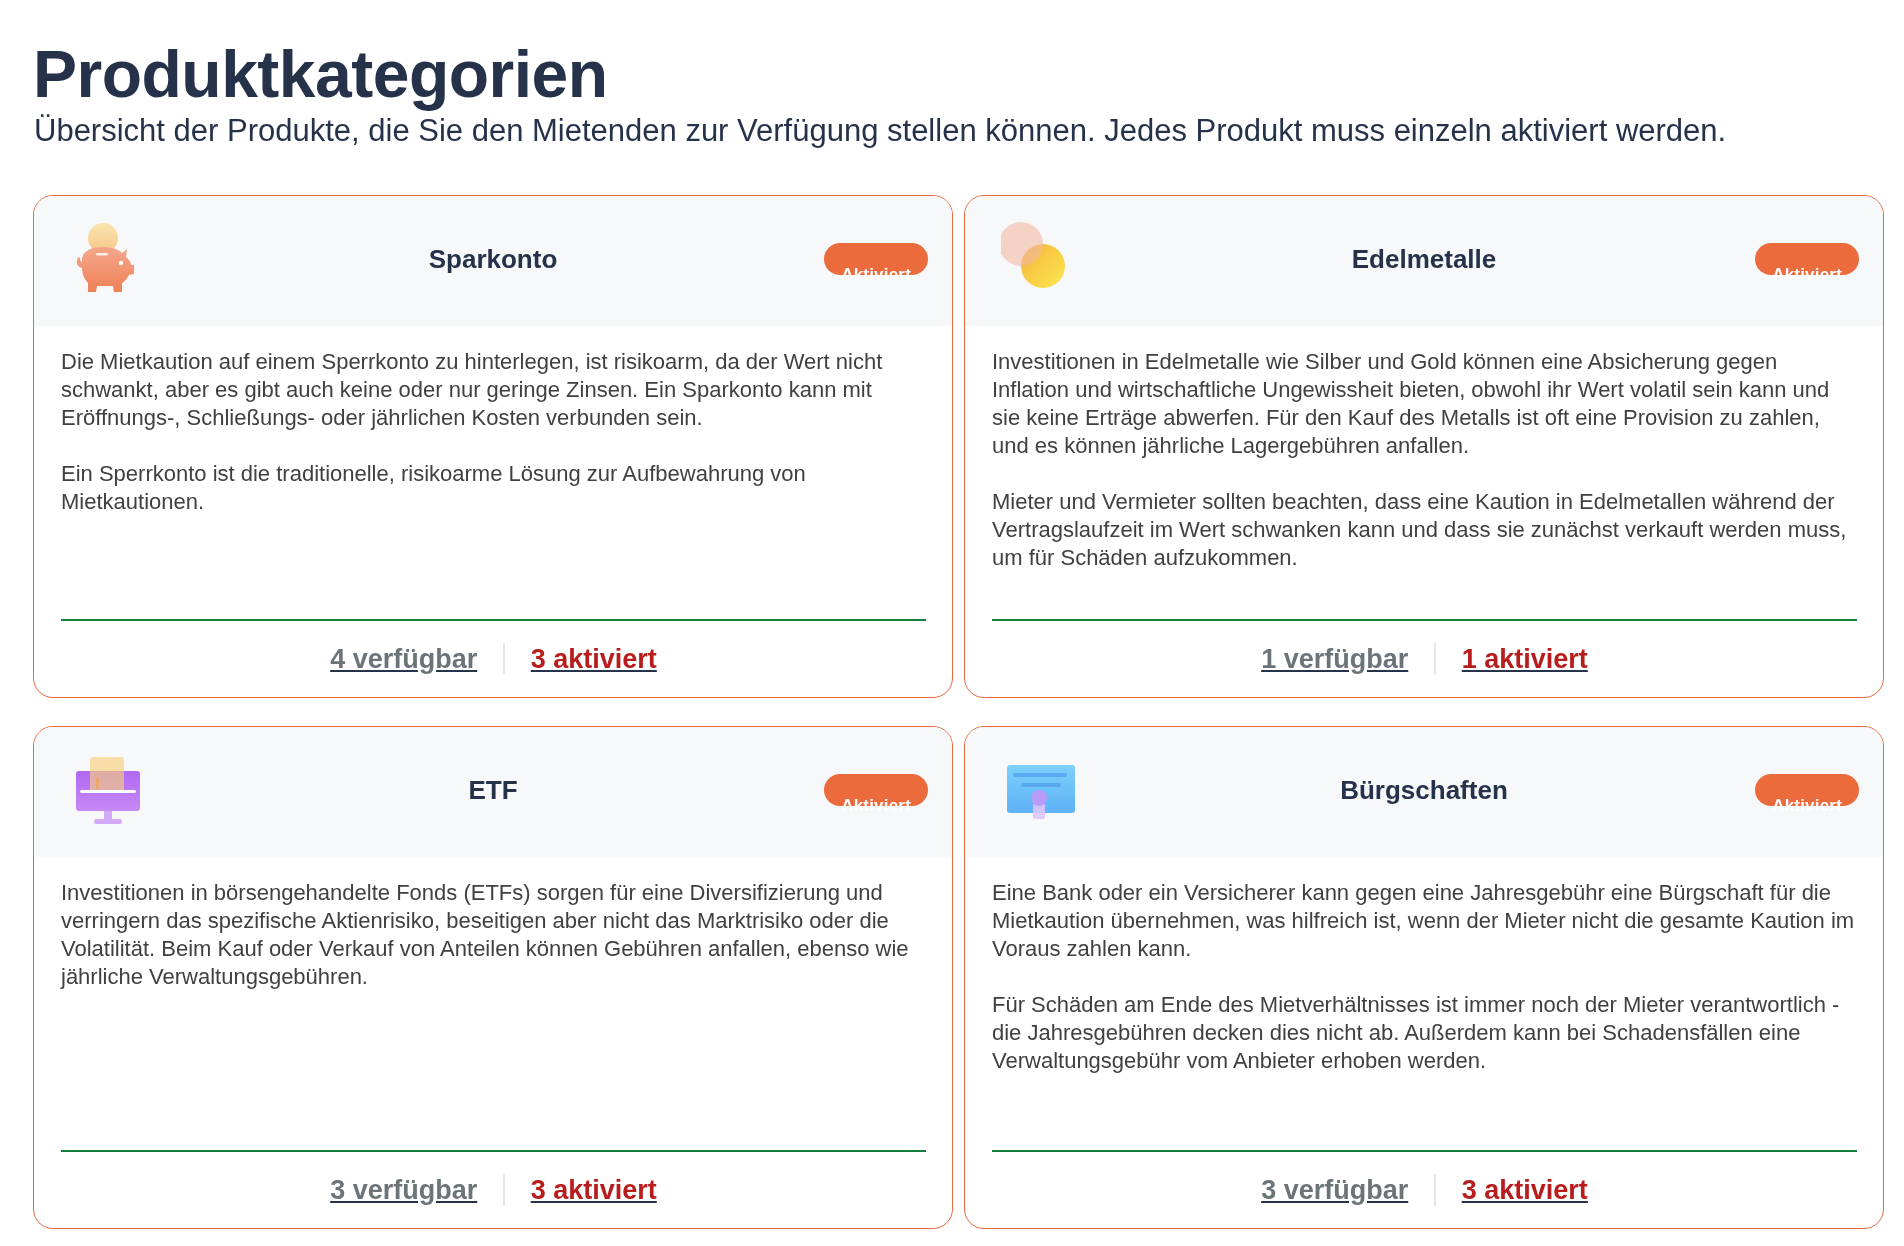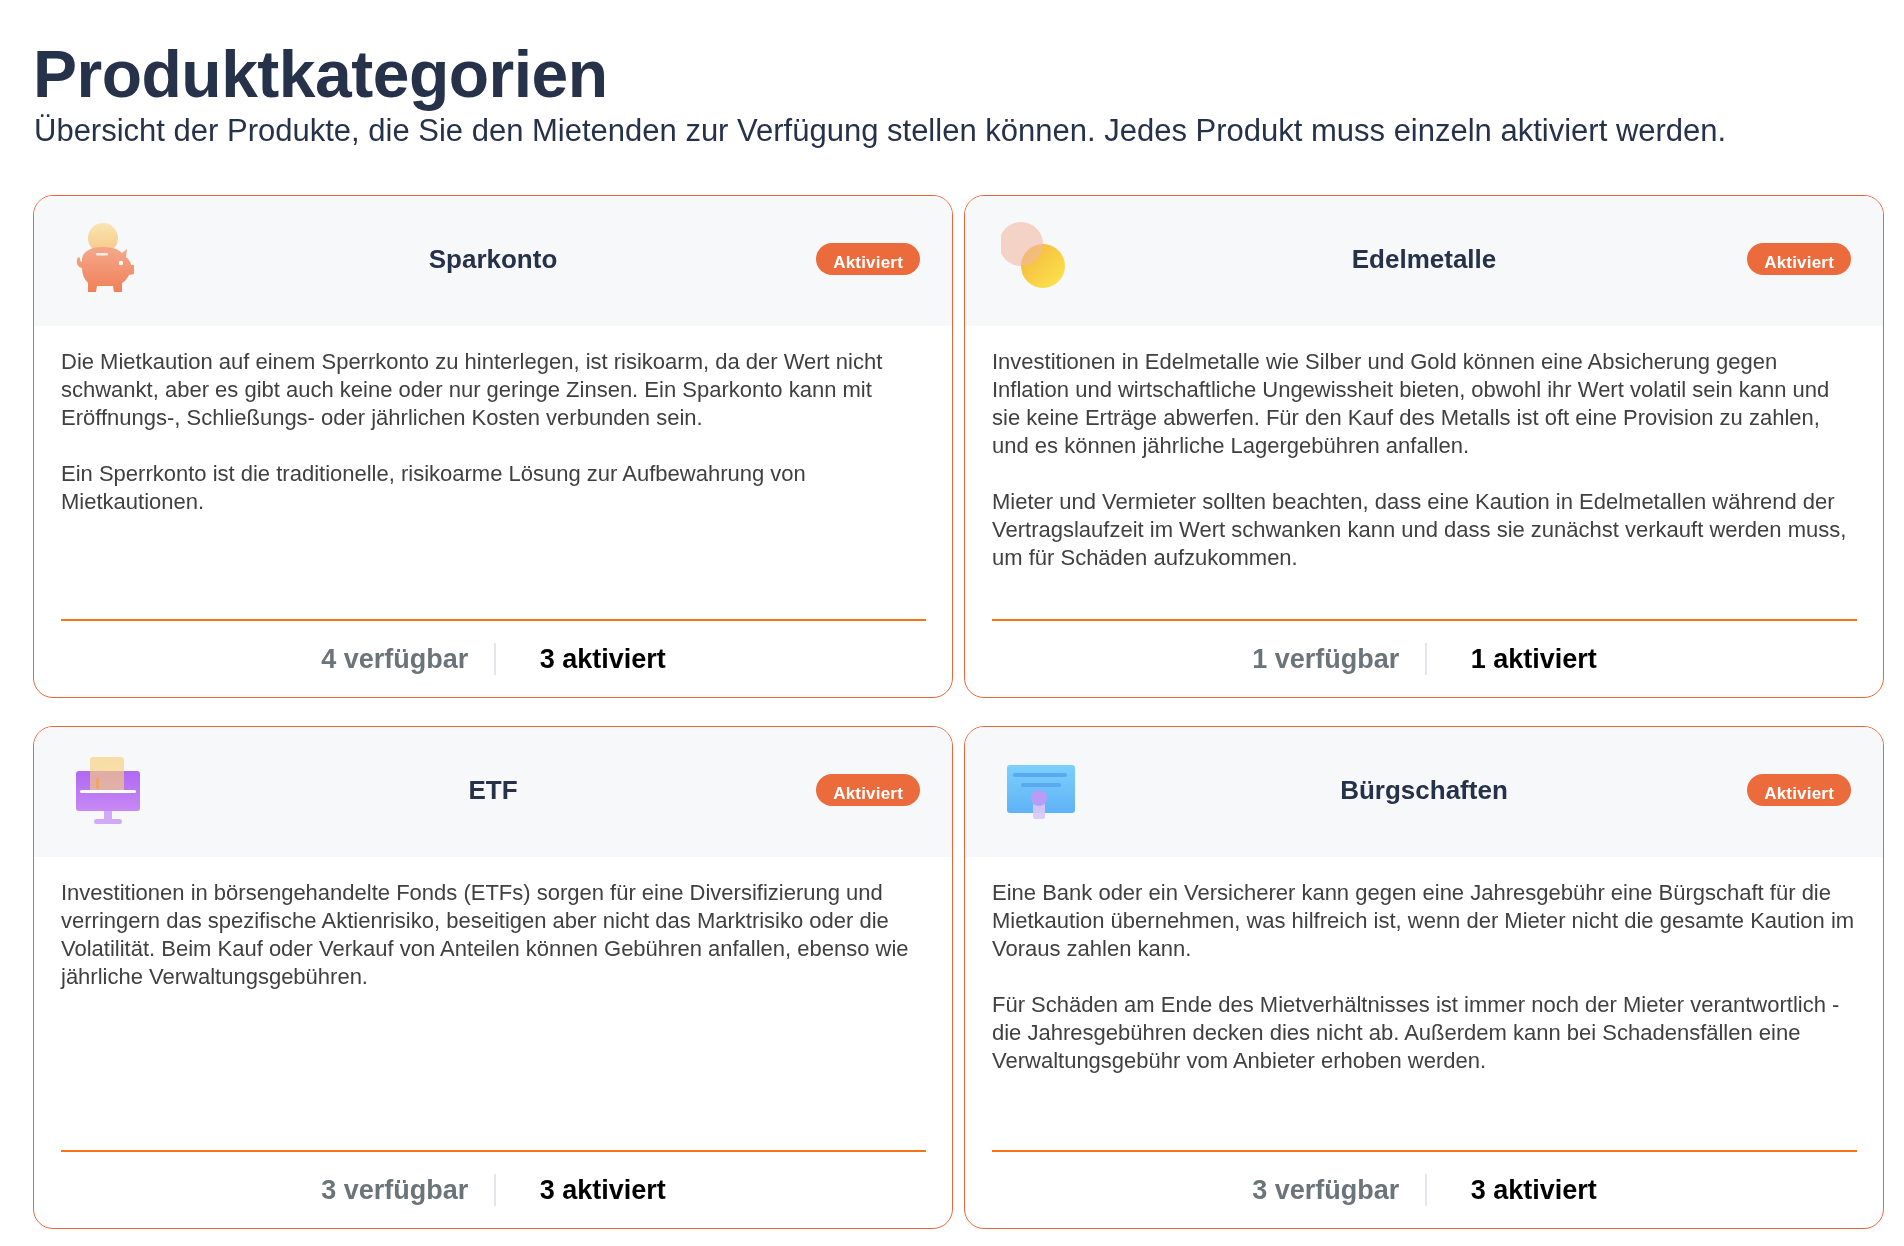--- a/index.html
+++ b/index.html
@@ -29,39 +29,39 @@
   .card-header {
     position: absolute; left: 0; top: 0; right: 0; height: 130px;
     background: #f7f8fa;
   }
   .card-icon { position: absolute; left: 36px; top: 26px; width: 76px; height: 76px; }
   .card-title {
     position: absolute; left: 0; right: 0; top: 46px; text-align: center;
     font-size: 26px; font-weight: 700; color: #26314a; line-height: 34px;
   }
   .badge {
-    position: absolute; right: 32px; top: 47px; height: 32px; padding: 4px 17px;
+    position: absolute; right: 24px; top: 47px; height: 32px; padding: 16px 17px;
     background: #ec6b3c; color: #ffffff; border-radius: 16px;
     font-size: 17px; font-weight: 700; line-height: 32px; letter-spacing: 0.2px;
   }
 
   .card-body {
     position: absolute; left: 27px; right: 26px; top: 152px;
     font-size: 22px; line-height: 28px; color: #404040;
   }
   .card-body p + p { margin-top: 28px; }
 
   .card-footer {
     position: absolute; left: 27px; right: 26px; bottom: 0; height: 78px;
-    border-top: 2px solid #f97316;
-    display: flex; align-items: center; justify-content: center;
+    border-top: 2px solid #15803d;
+    display: flex; align-items: center; justify-content: center; text-decoration: underline;
   }
   .stat { font-size: 27px; font-weight: 700; line-height: 34px; }
   .stat.available { color: #6b7479; padding-right: 26px; }
-  .stat.activated { color: #000000; padding-left: 44px; }
+  .stat.activated { color: #b91c1c; padding-left: 26px; }
   .stat-sep { width: 1.5px; height: 32px; background: #e3e6ea; }
 </style>
 </head>
 <body>
 
 <h1 class="page-title">Produktkategorien</h1>
 <div class="page-subtitle">Übersicht der Produkte, die Sie den Mietenden zur Verfügung stellen können. Jedes Produkt muss einzeln aktiviert werden.</div>
 
 <div class="card c0">
   <div class="card-header">

